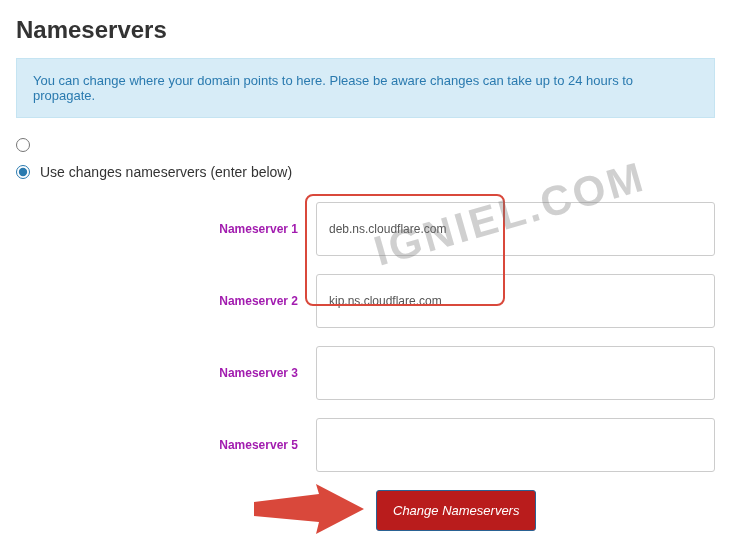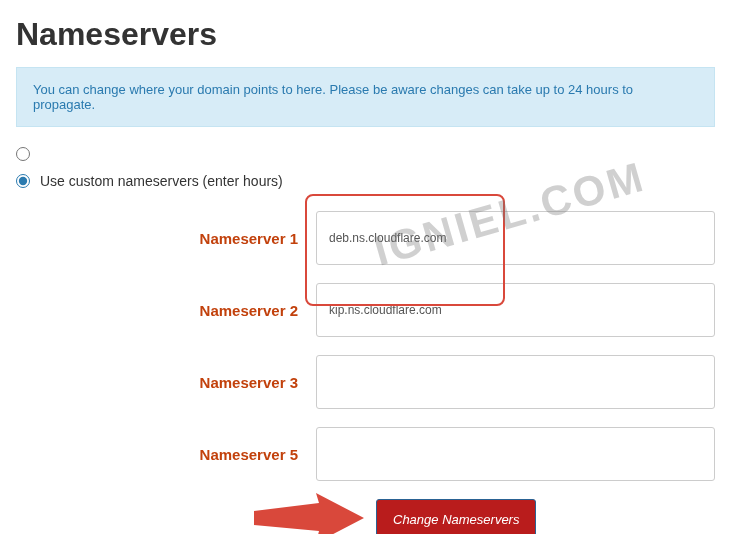--- a/index.html
+++ b/index.html
@@ -4,21 +4,21 @@
   <style>
     * { box-sizing: border-box; margin: 0; padding: 0; }
     body {
       font-family: -apple-system, BlinkMacSystemFont, "Segoe UI", Helvetica, Arial, sans-serif;
       background: #fff;
       padding: 16px;
       width: 731px;
       position: relative;
     }
     .page-title {
-      font-size: 32px;
+      font-size: 24px;
       font-weight: 600;
       color: #333;
       margin-bottom: 14px;
     }
     .alert-info {
       background: #d7ecf7;
       border: 1px solid #c5e4f2;
       padding: 14px 16px;
       color: #2a7aaf;
       font-size: 13px;
@@ -42,23 +42,23 @@
     }
     .form-row {
       display: flex;
       align-items: center;
       margin-bottom: 18px;
     }
     .form-label {
       width: 300px;
       text-align: right;
       padding-right: 18px;
-      font-size: 15px;
+      font-size: 12px;
       font-weight: 600;
-      color: #c2410c;
+      color: #a21caf;
     }
     .form-input {
       flex: 1;
       height: 54px;
       border: 1px solid #ccc;
       border-radius: 3px;
       padding: 0 12px;
       font-size: 12px;
       color: #555;
     }
@@ -115,21 +115,21 @@
 <h2 class="page-title">Nameservers</h2>
 
 <div class="alert-info">You can change where your domain points to here. Please be aware changes can take up to 24 hours to propagate.</div>
 
 <div class="radio-group">
   <label class="radio-row">
     <input type="radio" name="nsmode" style="">
   </label>
   <label class="radio-row">
     <input type="radio" name="nsmode" checked="" style="">
-    <span>Use custom nameservers (enter hours)</span>
+    <span>Use changes nameservers (enter below)</span>
   </label>
 </div>
 
 <div>
   <div class="form-row">
     <div class="form-label">Nameserver 1</div>
     <input class="form-input" type="text" value="deb.ns.cloudflare.com" style="">
   </div>
   <div class="form-row">
     <div class="form-label">Nameserver 2</div>

